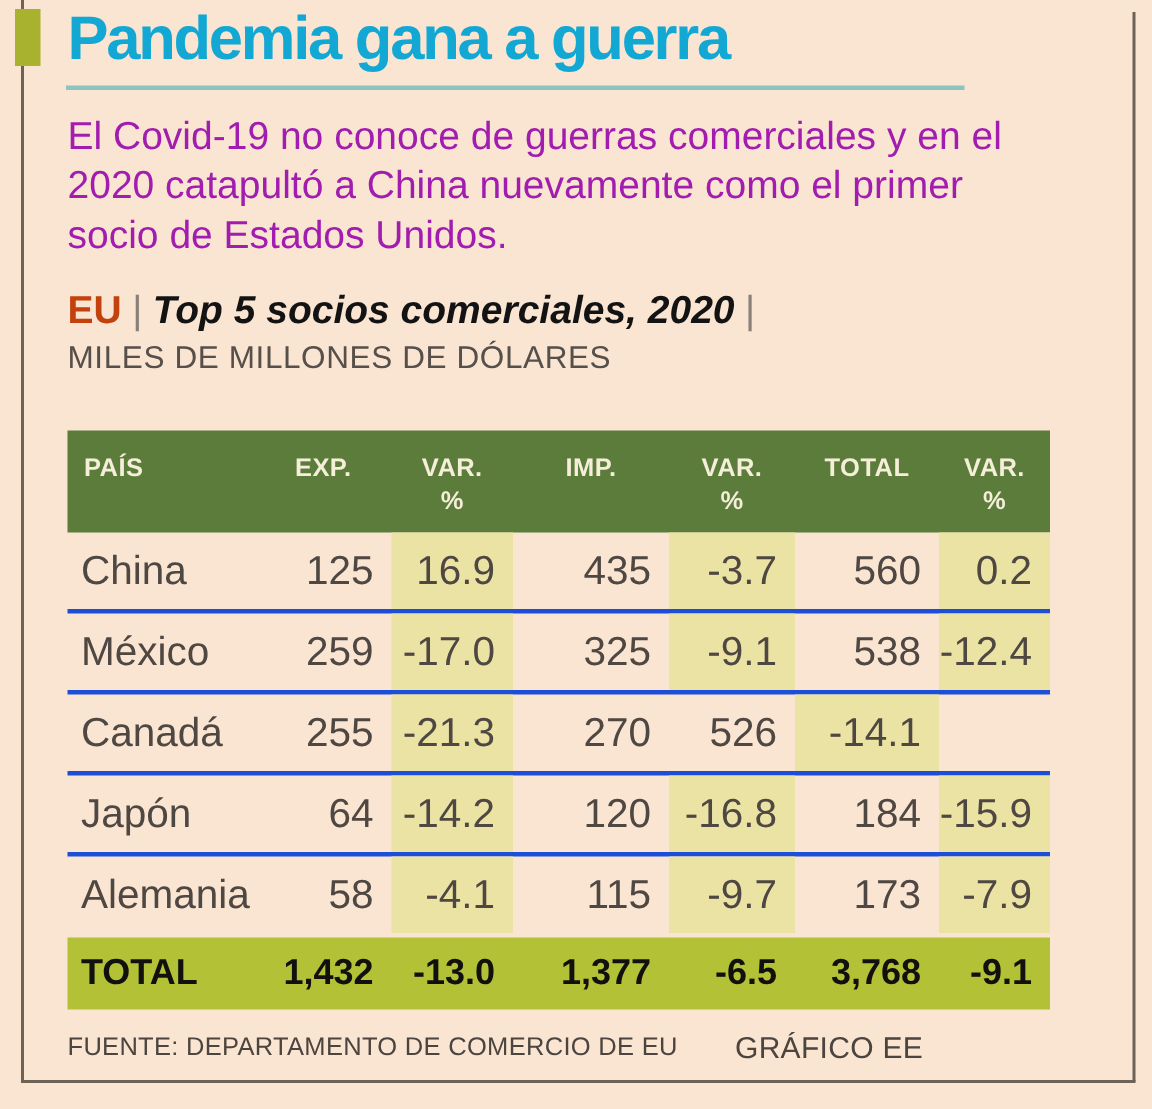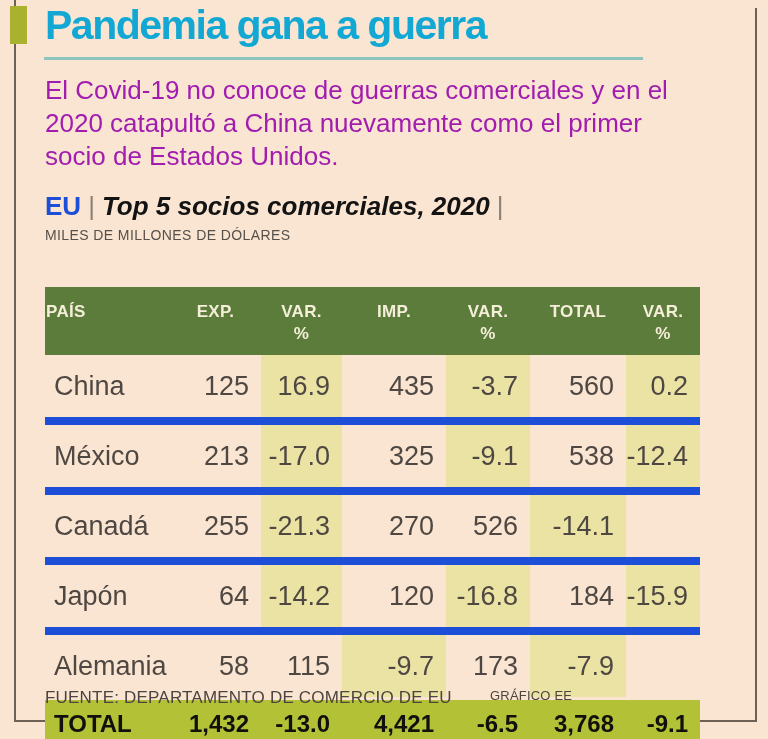--- a/index.html
+++ b/index.html
@@ -20,52 +20,52 @@
     color:#13a8d4; white-space:nowrap;
   }
   .title-underline { position:absolute; left:44px; top:57px; width:599px; height:3px; background:#8cc5bf; }
 
   .intro {
     position:absolute; left:45px; top:74px; width:648px; margin:0;
     font-size:26px; line-height:33px; color:#a21caf;
   }
 
   .subtitle { position:absolute; left:45px; top:191px; font-size:26px; white-space:nowrap; }
-  .subtitle .eu   { color:#1d4ed8; font-weight:bold; }
+  .subtitle .eu   { color:#c2410c; font-weight:bold; }
   .subtitle .pipe { color:#8a8078; font-weight:normal; padding:0 7px; }
   .subtitle .lbl  { color:#131313; font-weight:bold; font-style:italic; }
 
-  .units { position:absolute; left:45px; top:227px; font-size:14px; color:#57504a; letter-spacing:0.4px;text-align:center; }
+  .units { position:absolute; left:45px; top:227px; font-size:21px; color:#57504a; letter-spacing:0.4px;text-align:center; }
 
   
   .table { position:absolute; left:45px; top:287px; width:655px; }
   .grid-row { display:grid; grid-template-columns:125px 91px 81px 104px 84px 96px 74px; }
 
   .thead { background:#5b7c3a; color:#f5eed9; height:68px; }
   .thead .hc {
     display:flex; flex-direction:column; align-items:center;
     padding-top:14px; font-size:17px; font-weight:bold; letter-spacing:0.3px; line-height:22px;
   }
-  .thead .hc.first { align-items:flex-start; padding-left:1px; }
+  .thead .hc.first { align-items:flex-start; padding-left:11px; }
 
-  .trow { height:62px; font-size:27px; color:#4f4742; }
-  .trow + .trow { border-top:8px solid #1d4ed8; }
+  .trow { height:51px; font-size:27px; color:#4f4742; }
+  .trow + .trow { border-top:3px solid #1d4ed8; }
   .trow .cell { display:flex; align-items:center; }
   .cell.name { justify-content:flex-start; padding-left:9px; }
   .cell.num  { justify-content:flex-end; padding-right:12px; }
   .cell.stripe { background:#eae3a4; }
 
   .total-row {
     margin-top:3px; height:48px; background:#b2c136;
     font-size:24px; font-weight:bold; color:#12100d;
   }
   .total-row .cell { display:flex; align-items:center; }
 
   .footer-source { position:absolute; left:45px;  top:688px; font-size:17px; color:#4c443e; letter-spacing:0.2px; }
-  .footer-credit { position:absolute; left:490px; top:688px; font-size:13px; color:#4c443e; letter-spacing:0.2px; }
+  .footer-credit { position:absolute; left:490px; top:688px; font-size:20px; color:#4c443e; letter-spacing:0.2px; }
 </style>
 </head>
 <body>
 
 <div class="canvas">
 
   <div class="frame-left"></div>
   <div class="frame-right"></div>
   <div class="frame-bottom"></div>
   <div class="bullet"></div>
@@ -115,21 +115,21 @@
       <div class="cell num">125</div>
       <div class="cell num stripe">16.9</div>
       <div class="cell num">435</div>
       <div class="cell num stripe">-3.7</div>
       <div class="cell num">560</div>
       <div class="cell num stripe">0.2</div>
     </div>
 
     <div class="grid-row trow">
       <div class="cell name">México</div>
-      <div class="cell num">213</div>
+      <div class="cell num">259</div>
       <div class="cell num stripe">-17.0</div>
       <div class="cell num">325</div>
       <div class="cell num stripe">-9.1</div>
       <div class="cell num">538</div>
       <div class="cell num stripe">-12.4</div>
     </div>
 
     <div class="grid-row trow">
       <div class="cell name">Canadá</div>
       <div class="cell num">255</div>
@@ -145,31 +145,32 @@
       <div class="cell num stripe">-14.2</div>
       <div class="cell num">120</div>
       <div class="cell num stripe">-16.8</div>
       <div class="cell num">184</div>
       <div class="cell num stripe">-15.9</div>
     </div>
 
     <div class="grid-row trow">
       <div class="cell name">Alemania</div>
       <div class="cell num">58</div>
+      <div class="cell num stripe">-4.1</div>
       <div class="cell num">115</div>
       <div class="cell num stripe">-9.7</div>
       <div class="cell num">173</div>
       <div class="cell num stripe">-7.9</div>
     </div>
 
     <div class="grid-row total-row">
       <div class="cell name">TOTAL</div>
       <div class="cell num">1,432</div>
       <div class="cell num">-13.0</div>
-      <div class="cell num">4,421</div>
+      <div class="cell num">1,377</div>
       <div class="cell num">-6.5</div>
       <div class="cell num">3,768</div>
       <div class="cell num">-9.1</div>
     </div>
 
   </div>
 
   <div class="footer-source">FUENTE: DEPARTAMENTO DE COMERCIO DE EU</div>
   <div class="footer-credit">GRÁFICO EE</div>
 

